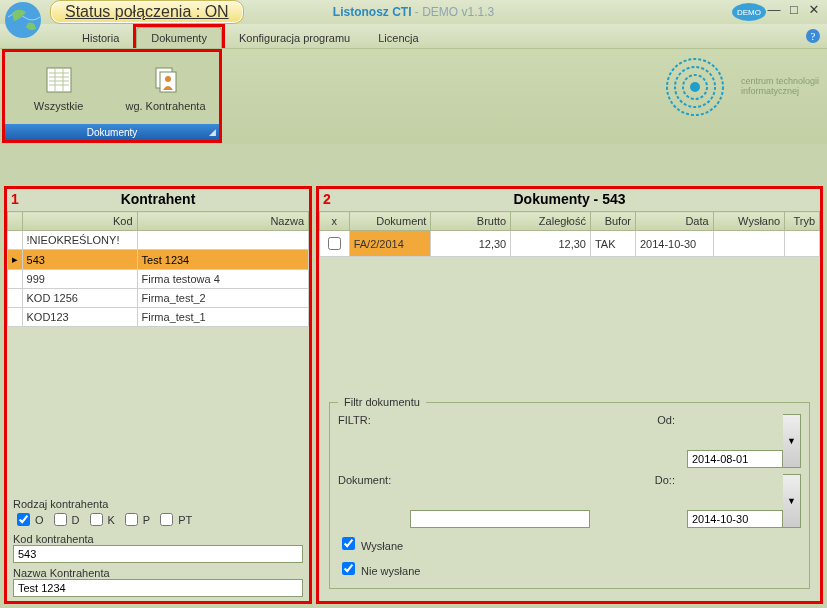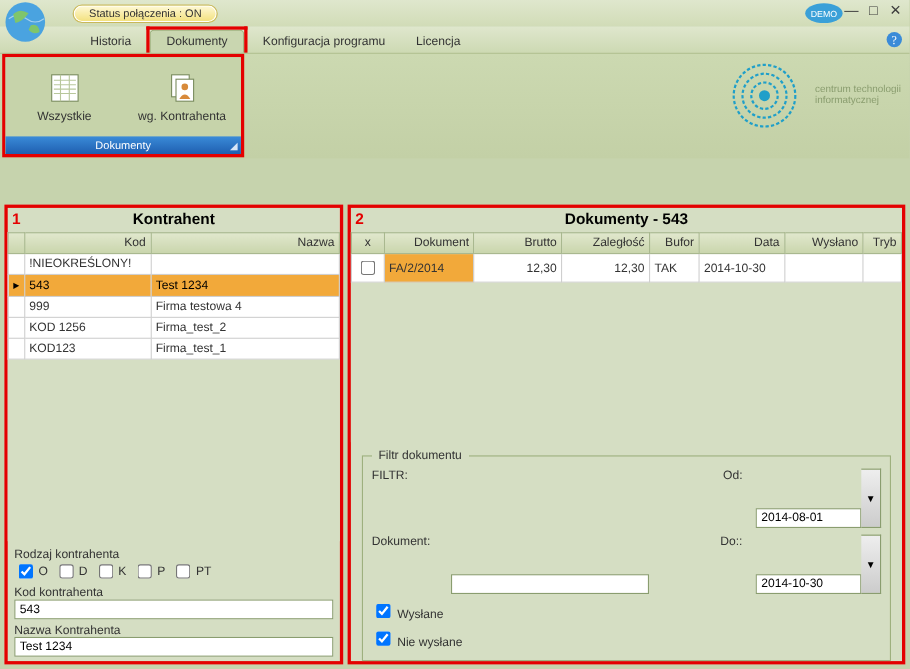--- a/index.html
+++ b/index.html
@@ -1,21 +1,21 @@
 <!DOCTYPE html>
 <html><head>
 <meta charset="utf-8">
 <style>
   * { box-sizing: border-box; }
   html, body { margin:0; padding:0; font-family: Tahoma, Arial, sans-serif; font-size:11px; }
   body { width:827px; height:608px; background:#c6d3ad; overflow:hidden; }
 
   .titlebar { height:24px; background:linear-gradient(to bottom,#dfe7cd,#d1dcb7); display:flex; align-items:center; position:relative; }
   .globe { width:42px; height:42px; position:relative; top:8px; left:2px; z-index:5; }
-  .status-pill { margin-left:24px; background:linear-gradient(to bottom,#fff9d8,#f2e07a); border:1px solid #c9b85a; border-radius:10px; padding:2px 14px; font-size:10px; color:#333; box-shadow: inset 0 0 0 1px #fff; }
+  .status-pill { margin-left:8px; background:linear-gradient(to bottom,#fff9d8,#f2e07a); border:1px solid #c9b85a; border-radius:10px; padding:2px 14px; font-size:16px; color:#333; box-shadow: inset 0 0 0 1px #fff; text-decoration: underline; }
   .apptitle { position:absolute; left:0; right:0; text-align:center; font-size:12px; }
   .apptitle .a { color:#2b89c5; font-weight:bold; }
   .apptitle .b { color:#8fa4b2; }
   .demo-badge { position:absolute; right:60px; top:2px; width:36px; height:20px; }
   .wincontrols { position:absolute; right:6px; top:2px; display:flex; gap:6px; font-family: Arial; font-size:13px; color:#3b3b3b; }
   .wincontrols span { width:14px; text-align:center; cursor:default; }
 
   .menubar { height:24px; background:linear-gradient(to bottom,#dfe7cd,#cdd9b3); display:flex; align-items:flex-end; padding-left:68px; position:relative; }
   .menubar .tab { padding:4px 14px 4px; font-size:11px; color:#333; }
   .menubar .tab.active { background:#c9d6b0; border:1px solid #9eb07e; border-bottom:none; border-top-left-radius:4px; border-top-right-radius:4px; }
@@ -46,21 +46,21 @@
   table.grid tr.sel td { background:#f2a93a; color:#000; }
   .gridwrap { background:#fff; flex:0 0 auto; }
   .rowmark { width:12px; text-align:center; }
   .spacer-fill { flex:1; background:#d5dec3; }
 
   .filters-left { padding:6px 6px 4px; font-size:11px; color:#333; }
   .filters-left .row { display:flex; align-items:center; gap:6px; margin-bottom:4px; }
   .filters-left input[type=text] { width:100%; border:1px solid #8a9d6f; padding:2px 4px; background:#fff; font-size:11px; font-family:inherit; }
   .filters-left label { display:flex; align-items:center; gap:2px; }
 
-  .filters-right { padding:6px 8px 0; font-size:11px; color:#333; position:relative; }
+  .filters-right { padding:6px 8px 12px; font-size:11px; color:#333; position:relative; }
   .filters-right fieldset { border:1px solid #9eb07e; padding:6px 8px 4px; }
   .filters-right legend { padding:0 6px; }
   .filters-right .line { display:flex; align-items:flex-start; gap:12px; margin-bottom:6px; }
   .filters-right input[type=text] { border:1px solid #8a9d6f; padding:2px 4px; background:#fff; font-size:11px; font-family:inherit;margin-top:36px; }
   .date-combo { display:flex; }
   .date-combo input { width:96px; }
   .date-combo button { width:18px; border:1px solid #8a9d6f; border-left:none; background:linear-gradient(to bottom,#eee,#ccc); font-size:9px; padding:0; }
 
   .docgrid th.num, .docgrid td.num { text-align:right; }
   .docgrid .chk { width:18px; text-align:center; }
@@ -70,20 +70,23 @@
 <body>
 
 <div class="titlebar">
   <svg class="globe" viewBox="0 0 42 42">
     <circle cx="21" cy="21" r="18" fill="#4aa3e0"></circle>
     <path d="M6 18 Q14 12 22 18 Q30 24 38 18" stroke="#fff" stroke-width="1" fill="none" opacity="0.5"></path>
     <path d="M10 14 Q16 8 24 13 Q19 20 12 22 Z" fill="#7fc56b"></path>
     <path d="M26 24 Q33 22 34 30 Q28 33 24 28 Z" fill="#7fc56b"></path>
   </svg>
   <div class="status-pill">Status połączenia : ON</div>
+  <div class="apptitle">
+    <span class="a">Listonosz CTI</span><span class="b"> - DEMO v1.1.3</span>
+  </div>
   <svg class="demo-badge" viewBox="0 0 36 20">
     <ellipse cx="18" cy="10" rx="17" ry="9" fill="#3aa0d8"></ellipse>
     <text x="18" y="13" text-anchor="middle" font-size="8" fill="#fff" font-family="Arial">DEMO</text>
   </svg>
   <div class="wincontrols">
     <span>—</span>
     <span>□</span>
     <span>✕</span>
   </div>
 </div>

